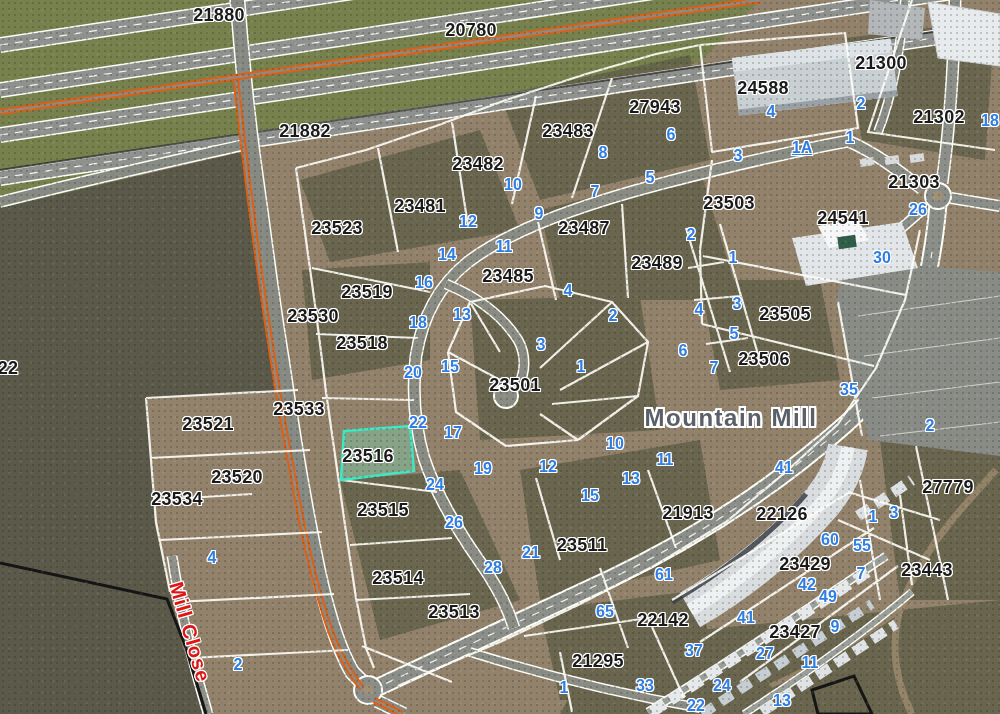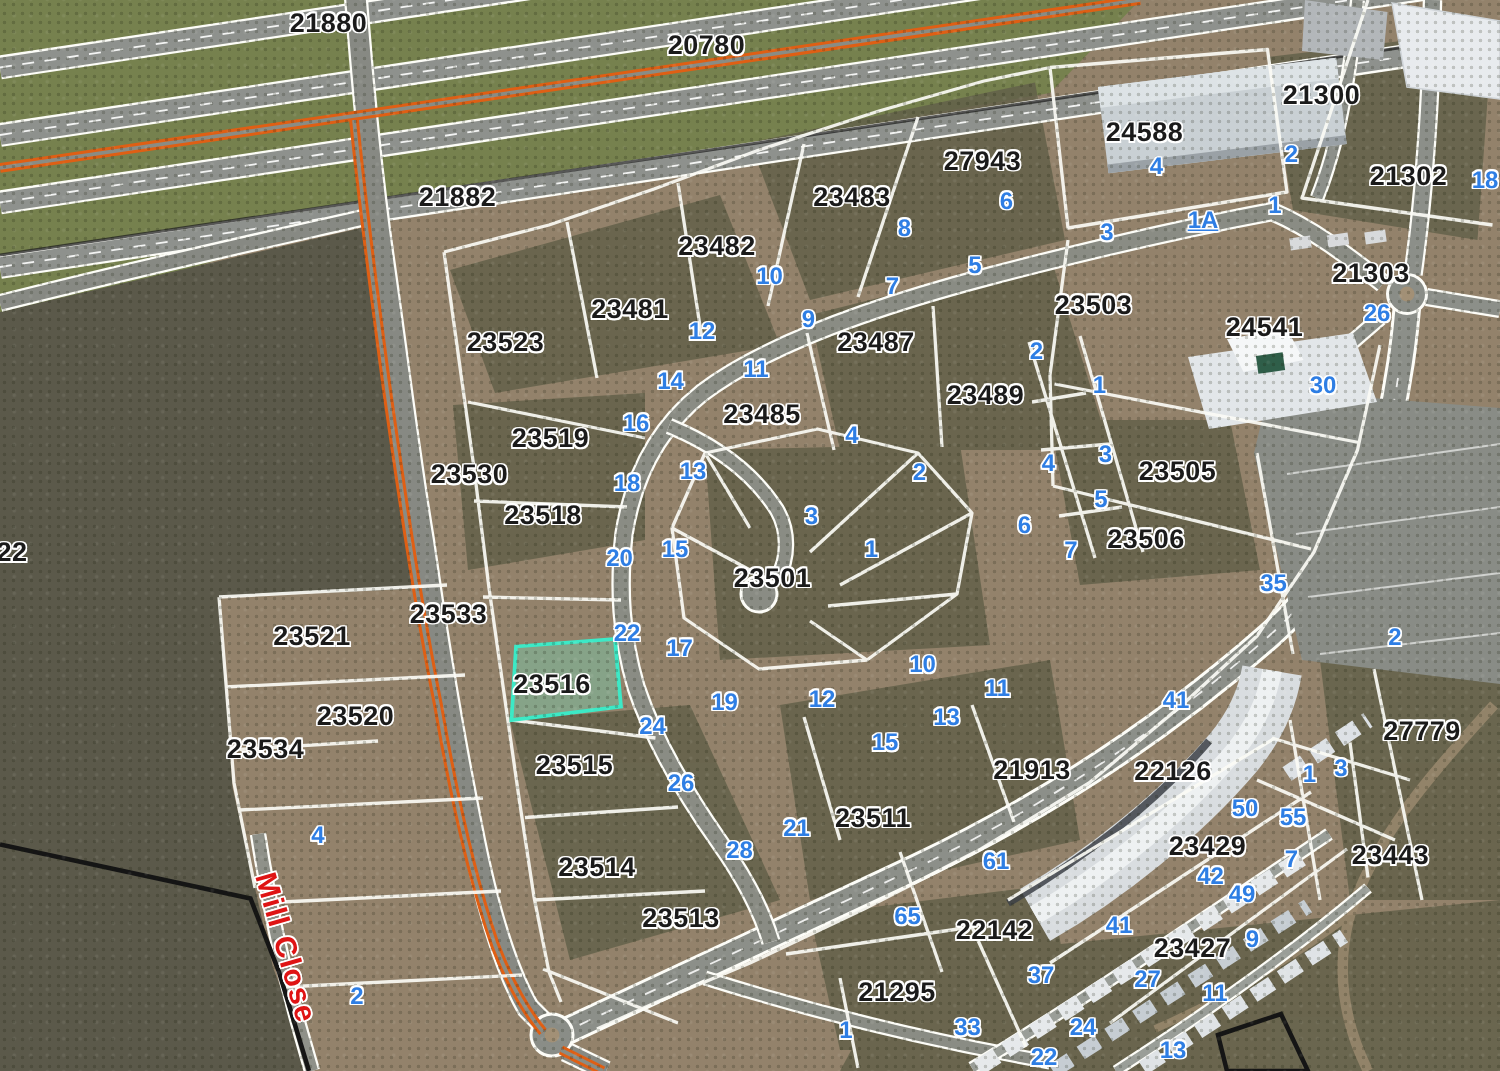--- a/index.html
+++ b/index.html
@@ -301,21 +301,21 @@
       <span class="bnum" style="left: 665px; top: 460px;">11</span>
       <span class="bnum" style="left: 784px; top: 468px;">41</span>
       <span class="bnum" style="left: 548px; top: 467px;">12</span>
       <span class="bnum" style="left: 483px; top: 469px;">19</span>
       <span class="bnum" style="left: 631px; top: 479px;">13</span>
       <span class="bnum" style="left: 435px; top: 485px;">24</span>
       <span class="bnum" style="left: 590px; top: 496px;">15</span>
       <span class="bnum" style="left: 894px; top: 513px;">3</span>
       <span class="bnum" style="left: 873px; top: 517px;">1</span>
       <span class="bnum" style="left: 454px; top: 523px;">26</span>
-      <span class="bnum" style="left: 830px; top: 540px;">50</span>
+      <span class="bnum" style="left: 830px; top: 540px;">60</span>
       <span class="bnum" style="left: 862px; top: 546px;">55</span>
       <span class="bnum" style="left: 531px; top: 553px;">21</span>
       <span class="bnum" style="left: 212px; top: 558px;">4</span>
       <span class="bnum" style="left: 493px; top: 568px;">28</span>
       <span class="bnum" style="left: 664px; top: 575px;">61</span>
       <span class="bnum" style="left: 861px; top: 574px;">7</span>
       <span class="bnum" style="left: 784px; top: 585px; padding-left: 46px;">42</span>
       <span class="bnum" style="left: 828px; top: 597px;">49</span>
       <span class="bnum" style="left: 605px; top: 612px;">65</span>
       <span class="bnum" style="left: 746px; top: 618px;">41</span>
@@ -324,14 +324,15 @@
       <span class="bnum" style="left: 765px; top: 654px;">27</span>
       <span class="bnum" style="left: 810px; top: 663px;">11</span>
       <span class="bnum" style="left: 238px; top: 665px;">2</span>
       <span class="bnum" style="left: 645px; top: 686px;">33</span>
       <span class="bnum" style="left: 722px; top: 686px;">24</span>
       <span class="bnum" style="left: 564px; top: 688px;">1</span>
       <span class="bnum" style="left: 782px; top: 701px;">13</span>
       <span class="bnum" style="left: 696px; top: 706px;">22</span>
     </div>
 
+  <div class="area" style="left:731px;top:418px">Mountain Mill</div>
   <div class="millclose" style="left:190px;top:632px">Mill Close</div>
 </div>
 
 </body></html>

